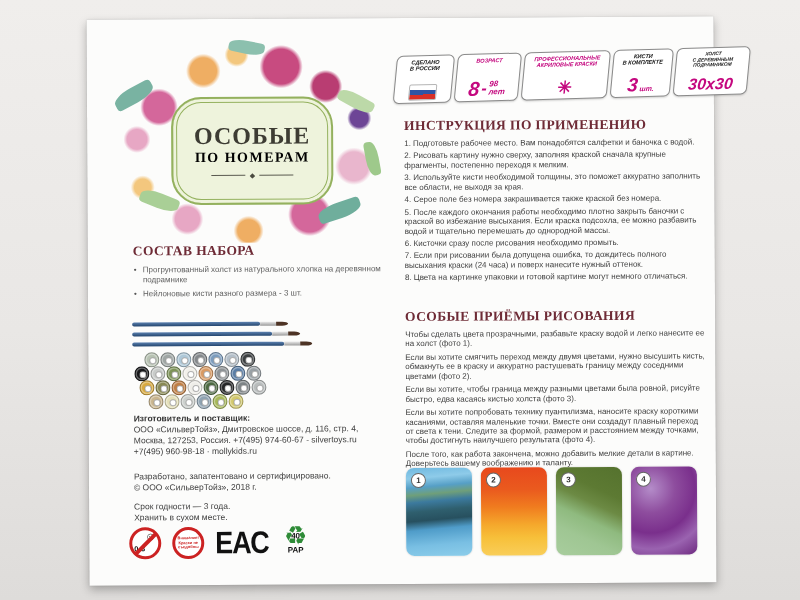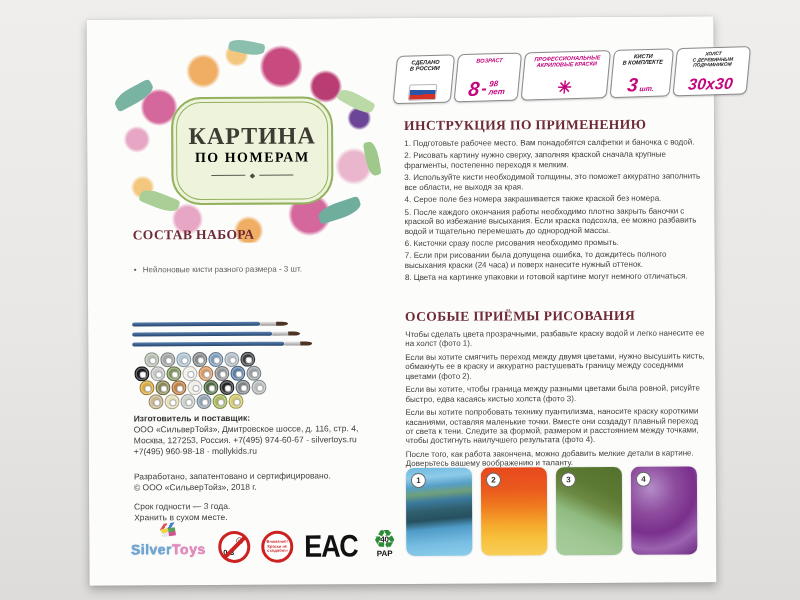--- a/index.html
+++ b/index.html
@@ -56,21 +56,21 @@
   .title2{font-family:"Liberation Serif",serif;font-weight:bold;font-size:14px;letter-spacing:1.5px;color:#000000;line-height:1;}
   .divider{display:flex;align-items:center;gap:4px;margin-top:4px;color:#4a4a40;}
   .divider .ln{width:34px;height:1px;background:#5a5a50;}
   .divider .dm{font-size:7px;line-height:1;}
 
   
   .sec-h{font-family:"Liberation Serif",serif;font-weight:bold;color:var(--maroon);font-size:13.5px;
          letter-spacing:.4px;white-space:nowrap;}
   .body-txt{font-size:8px;color:#3e3e3e;line-height:1.18;}
 
-  .comp-h{position:absolute;left:45px;top:208px;}
+  .comp-h{position:absolute;left:45px;top:224px;}
   .comp-list{position:absolute;left:46px;top:246px;width:252px;margin:0;padding:0;list-style:none;}
   .comp-list li{font-size:8px;color:#616161;line-height:1.22;margin-bottom:4px;padding-left:9px;position:relative;}
   .comp-list li::before{content:"•";position:absolute;left:0;top:0;color:#555;}
 
   
   .brushes{position:absolute;left:44px;top:303px;width:195px;}
   .brush{position:relative;height:4px;margin-bottom:6px;}
   .handle{position:absolute;top:0;height:4px;border-radius:2px;background:linear-gradient(180deg,#5d82b0,#24466f);}
   .ferrule{position:absolute;top:0;height:4px;width:16px;background:linear-gradient(180deg,#e8e8e8,#9a9a9a);}
   .tip{position:absolute;top:0;height:4px;width:12px;background:#4d3324;border-radius:0 60% 60% 0;}
@@ -175,32 +175,33 @@
 
     <div class="wreath">
       <div class="wreath-bg"></div>
       <div class="leaf l1"></div>
       <div class="leaf l2"></div>
       <div class="leaf l3"></div>
       <div class="leaf l4"></div>
       <div class="leaf l5"></div>
       <div class="leaf l6"></div>
       <div class="title-badge">
-        <div class="title1">КАРТИНА</div>
+        <div class="title1">ОСОБЫЕ</div>
         <div class="title2">ПО НОМЕРАМ</div>
         <div class="divider">
           <span class="ln"></span>
             <span class="dm">◆</span>
             <span class="ln"></span>
         </div>
       </div>
     </div>
 
     <div class="sec-h comp-h">СОСТАВ НАБОРА</div>
     <ul class="comp-list" id="comp-list">
+        <li>Прогрунтованный холст из натурального хлопка на деревянном подрамнике</li>
         <li>Нейлоновые кисти разного размера - 3 шт.</li>
       </ul>
 
     <div class="brushes">
       <div class="brush">
         <div class="handle" style="left:0;width:128px"></div>
           <div class="ferrule" style="left:128px"></div>
           <div class="tip" style="left:144px"></div>
       </div>
       <div class="brush">
@@ -266,30 +267,20 @@
     <div class="blk cert" id="cert-lines">
         <p>Разработано, запатентовано и сертифицировано.</p>
         <p>© ООО «СильверТойз», 2018 г.</p>
       </div>
     <div class="blk shelf" id="shelf-lines">
         <p>Срок годности — 3 года.</p>
         <p>Хранить в сухом месте.</p>
       </div>
 
     <div class="logos">
-      <div class="st-logo">
-        <div class="cube">
-          <div class="cf top"></div>
-            <div class="cf lft"></div>
-            <div class="cf rgt"></div>
-        </div>
-        <div class="st-text">
-          <span class="st-silver">Silver</span><span class="st-toys">Toys</span>
-        </div>
-      </div>
       <div class="sign">
         <span class="face">☺</span>
         <span class="rng">0-3</span>
         <div class="bar"></div>
       </div>
       <div class="sign words">
         <span>Внимание!</span>
         <span>Краски не</span>
         <span>съедобны</span>
       </div>

